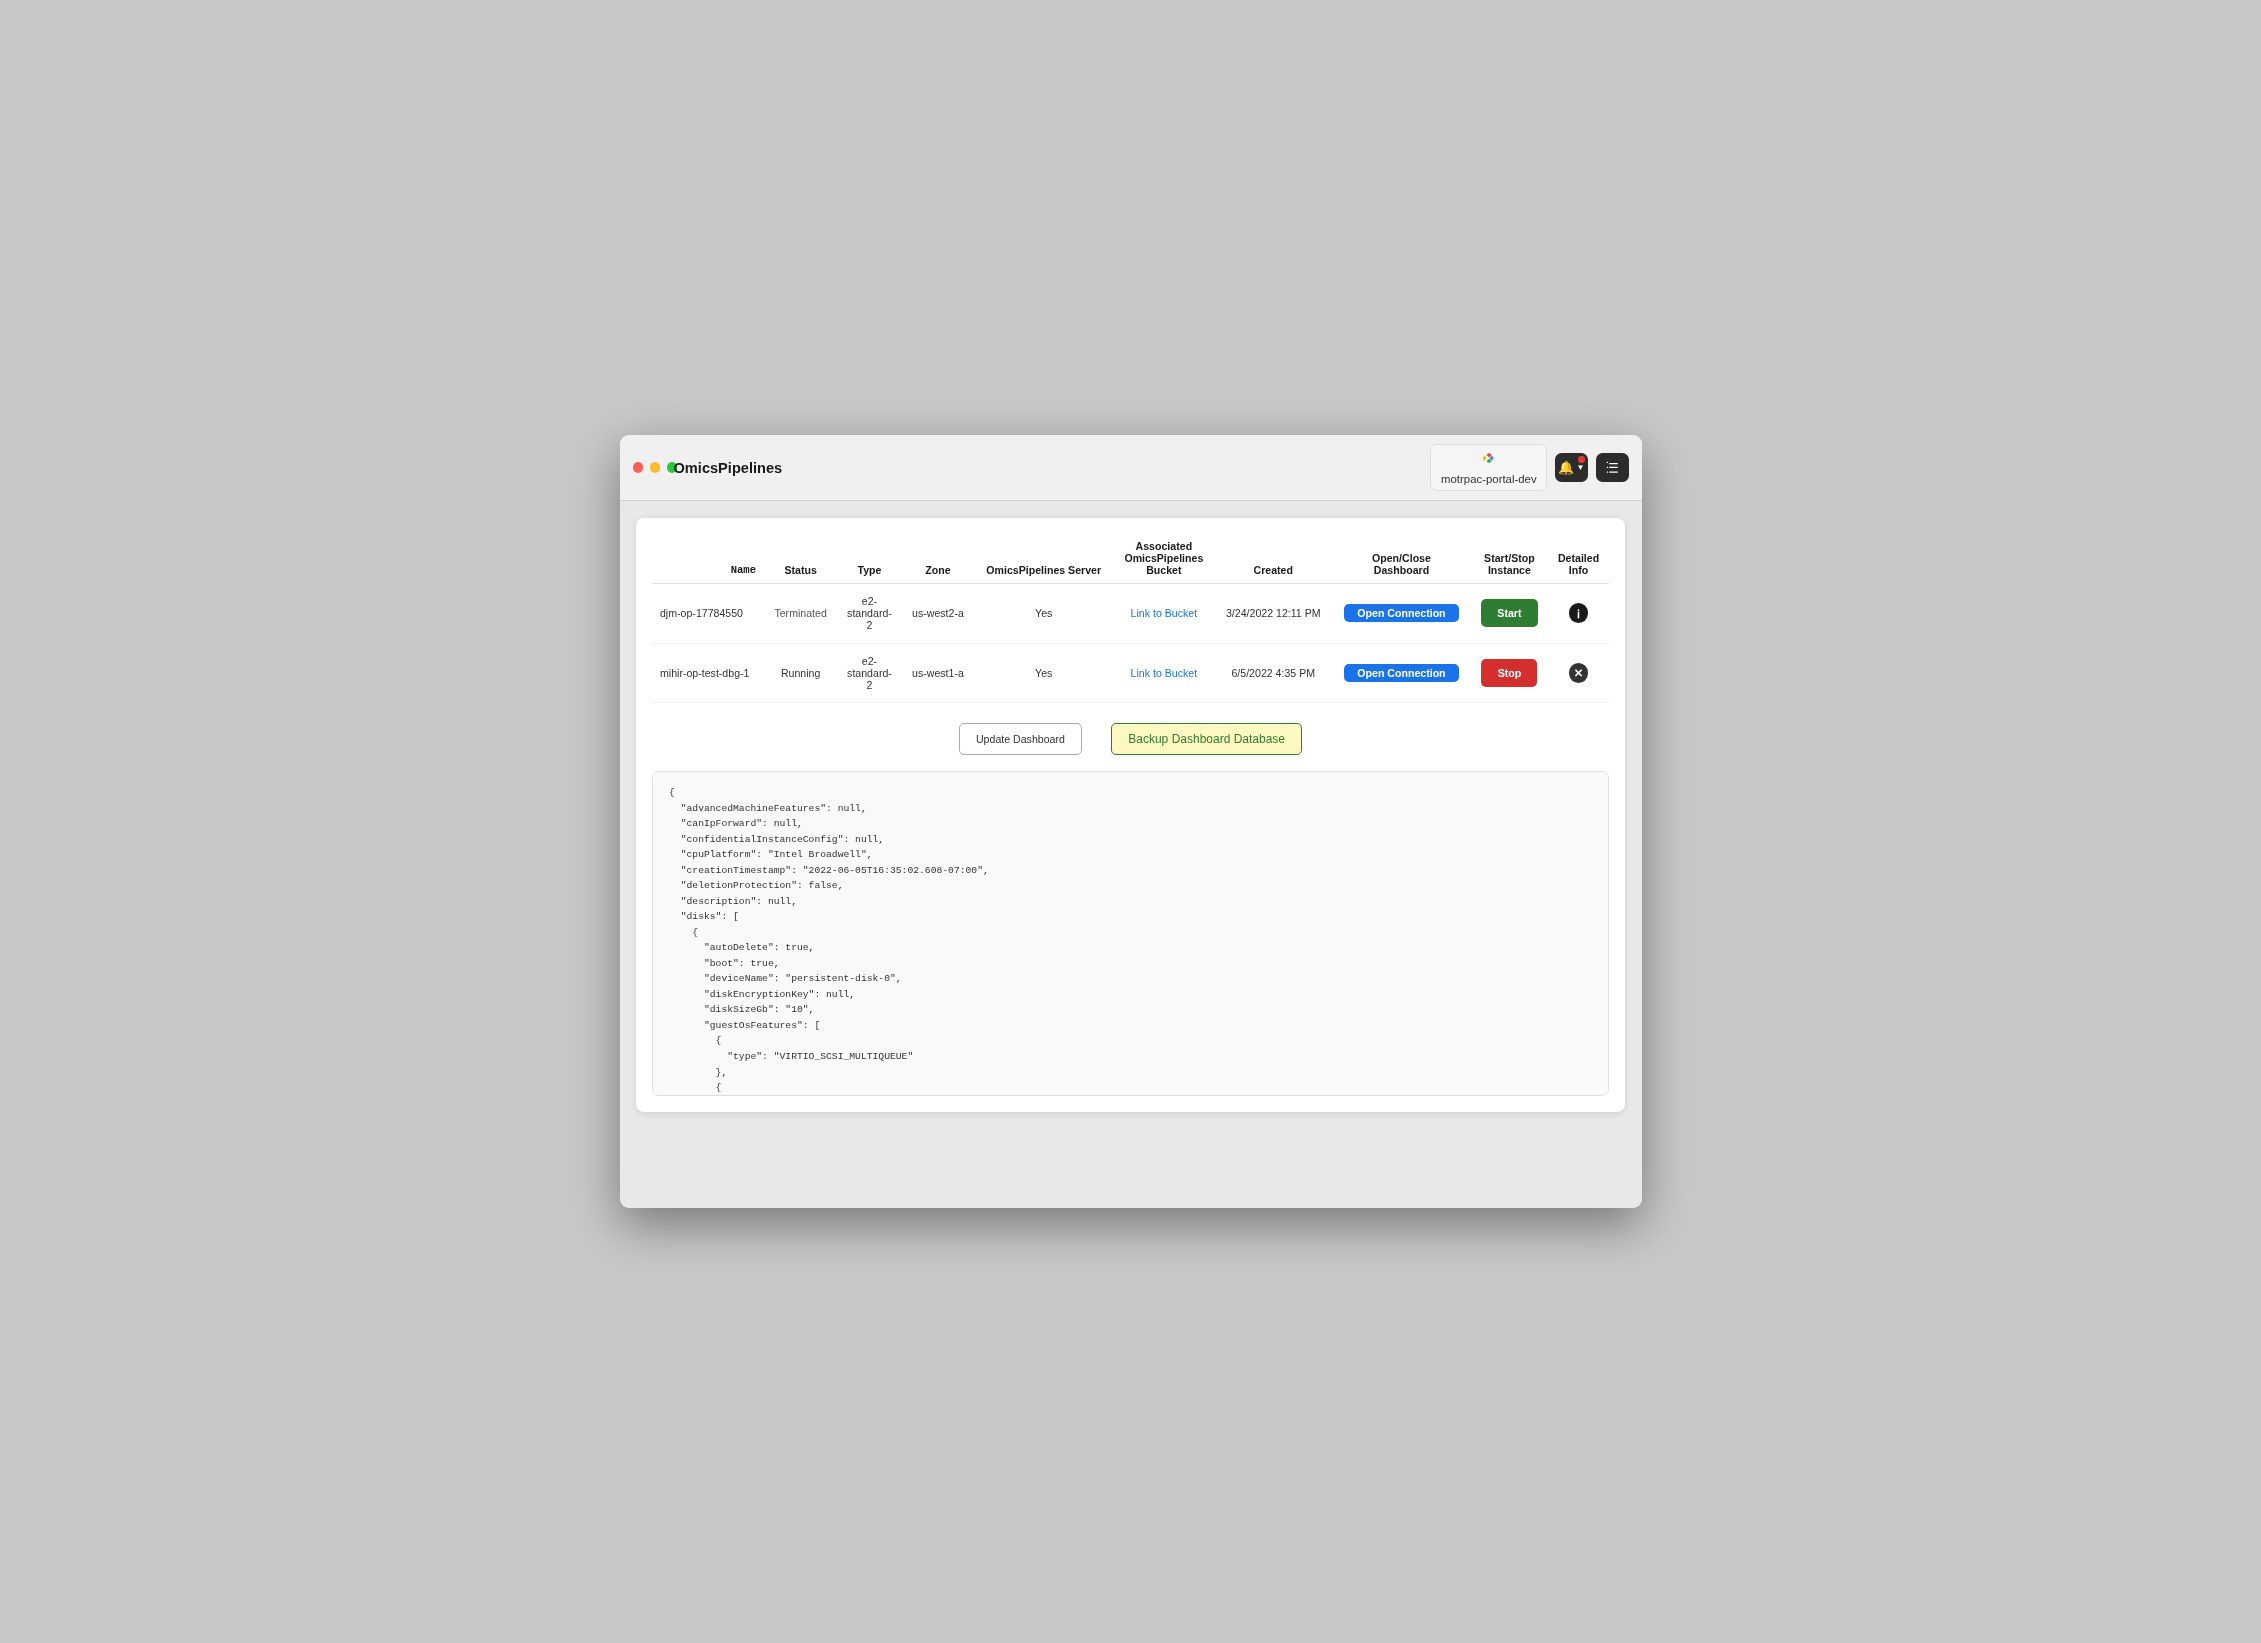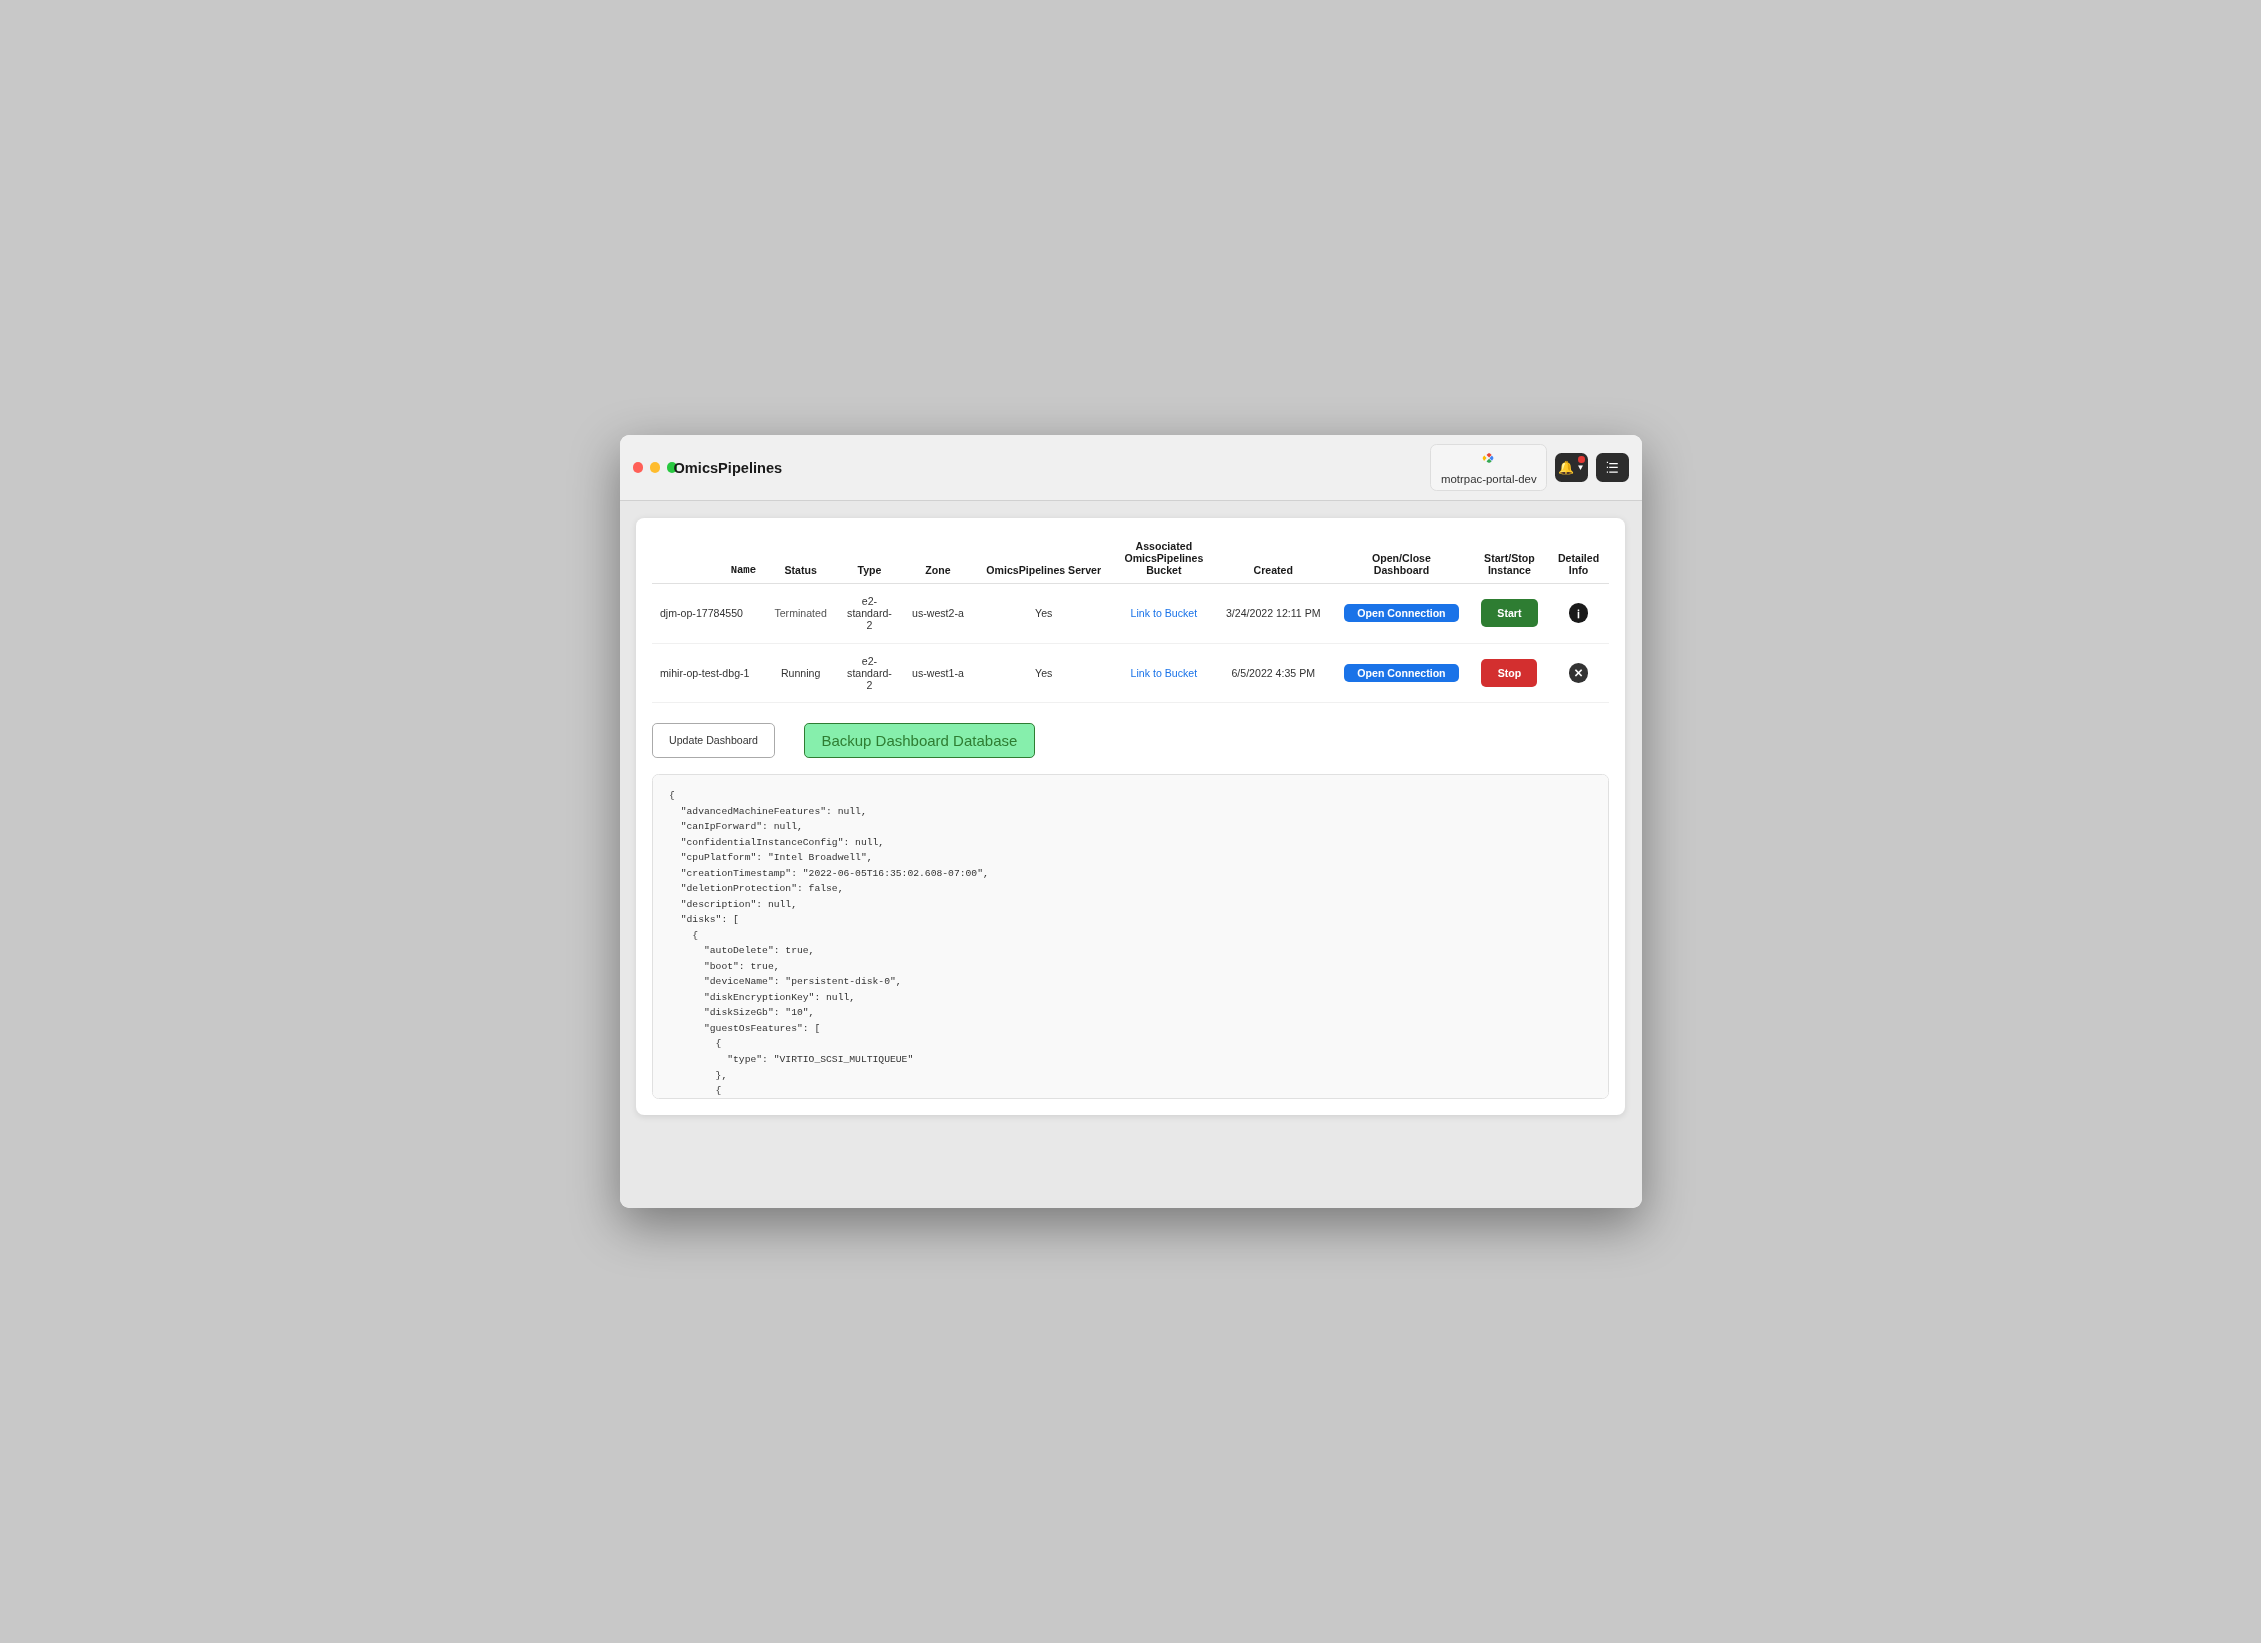--- a/index.html
+++ b/index.html
@@ -166,26 +166,26 @@
       background: white;
       color: #333;
       border: 1.2px solid #aaa;
       border-radius: 4.9px;
       padding: 8.1px 16.2px;
       font-size: 10.6px;
       font-weight: 500;
       cursor: pointer;
     }
     .btn-outline-green {
-      background: #86efac;
+      background: #fef9c3;
       color: #2e7d32;
       border: 1.2px solid #2e7d32;
       border-radius: 4.9px;
       padding: 8.1px 16.2px;
-      font-size: 15px;
+      font-size: 12px;
       font-weight: 500;
       cursor: pointer;
     }
     .info-icon {
       width: 19.5px;
       height: 19.5px;
       background: #1a1a1a;
       border-radius: 50%;
       display: inline-flex;
       align-items: center;
@@ -203,21 +203,21 @@
       display: inline-flex;
       align-items: center;
       justify-content: center;
       color: white;
       font-size: 11.4px;
       font-weight: 700;
       cursor: pointer;
     }
     .actions-row {
       display: flex;
-      justify-content: flex-start;
+      justify-content: center;
       gap: 29px;
       margin-bottom: 16.2px;
     }
     .delete-row {
       display: flex;
       justify-content: center;
       margin-bottom: 16.2px;
     }
     .json-panel {
       background: #f9f9f9;

